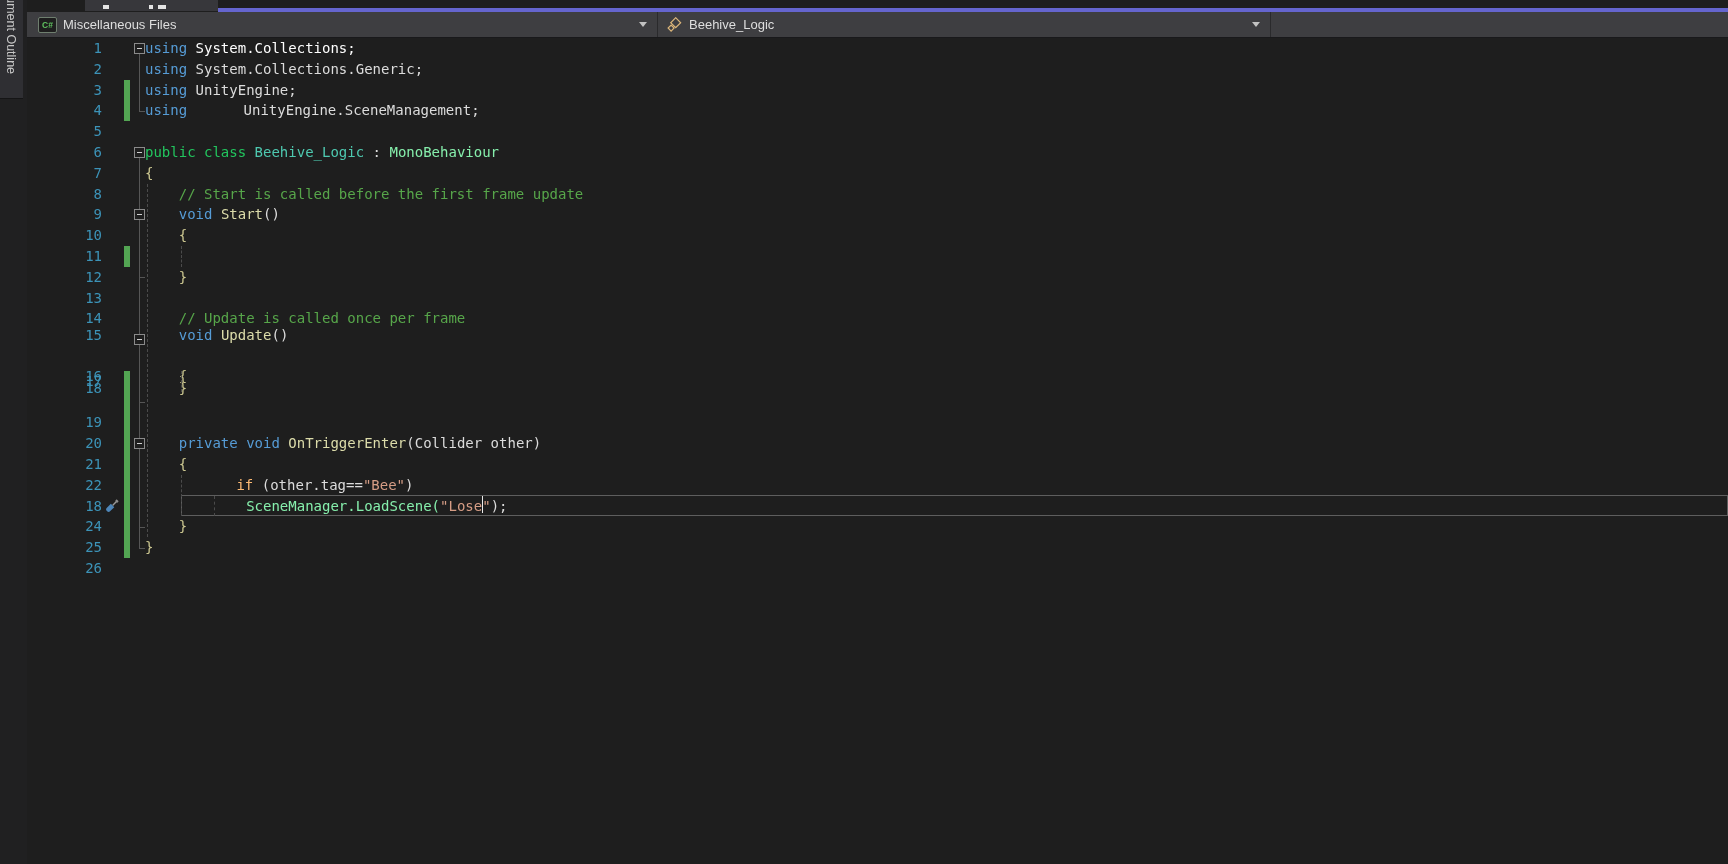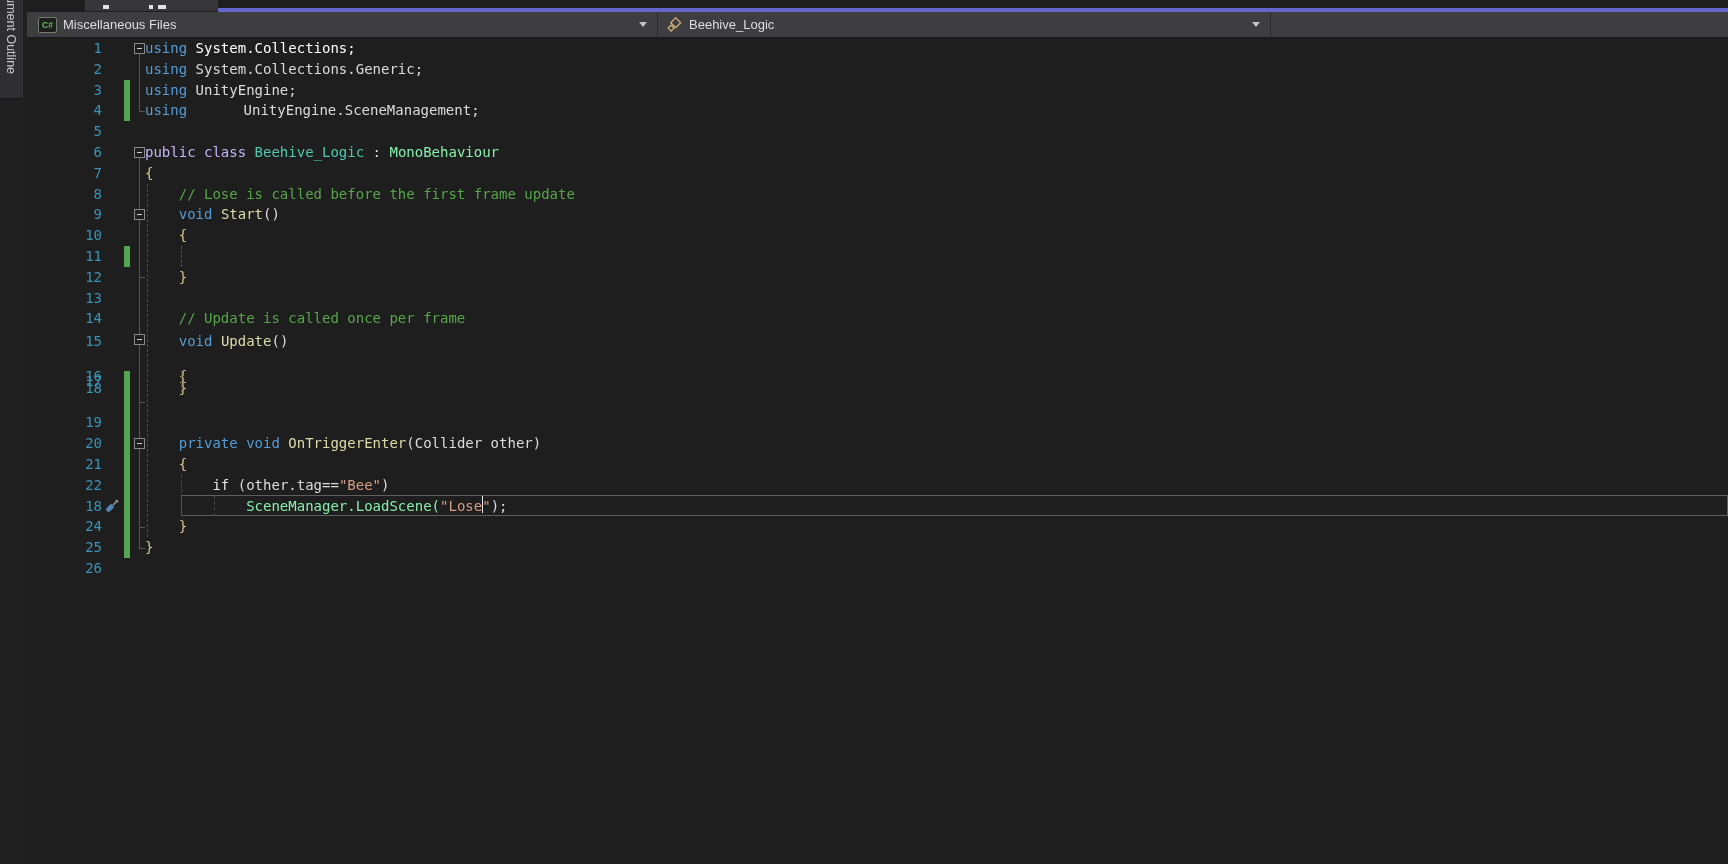--- a/index.html
+++ b/index.html
@@ -100,29 +100,29 @@
       <div class="code-line" style="top: 62.4px;">
         <span class="ln-num">4</span>
         <span class="code-text"><span style="color: rgb(86, 156, 214);">using </span><span style="color: rgb(220, 220, 220); padding-left: 48px;">UnityEngine.SceneManagement;</span></span>
       </div>
       <div class="code-line" style="top: 83.2px;">
         <span class="ln-num">5</span>
         <span class="code-text"></span>
       </div>
       <div class="code-line" style="top: 104px;">
         <span class="ln-num">6</span>
-        <span class="code-text"><span style="color: #c4b5fd;">public class </span><span style="color: rgb(78, 201, 176);">Beehive_Logic</span><span style="color: rgb(220, 220, 220);"> : </span><span style="color: #86efac;">MonoBehaviour</span></span>
+        <span class="code-text"><span style="color: #22c55e;">public class </span><span style="color: rgb(78, 201, 176);">Beehive_Logic</span><span style="color: rgb(220, 220, 220);"> : </span><span style="color: #86efac;">MonoBehaviour</span></span>
       </div>
       <div class="code-line" style="top: 124.8px;">
         <span class="ln-num">7</span>
         <span class="code-text"><span style="color: rgb(205, 200, 145);">{</span></span>
       </div>
       <div class="code-line" style="top: 145.6px;">
         <span class="ln-num">8</span>
-        <span class="code-text"><span style="color: rgb(87, 166, 74);">    // Lose is called before the first frame update</span></span>
+        <span class="code-text"><span style="color: rgb(87, 166, 74);">    // Start is called before the first frame update</span></span>
       </div>
       <div class="code-line" style="top: 166.4px;">
         <span class="ln-num">9</span>
         <span class="code-text"><span style="color: rgb(220, 220, 220);">    </span><span style="color: rgb(86, 156, 214);">void </span><span style="color: rgb(220, 220, 170);">Start</span><span style="color: rgb(220, 220, 220);">()</span></span>
       </div>
       <div class="code-line" style="top: 187.2px;">
         <span class="ln-num">10</span>
         <span class="code-text"><span style="color: rgb(205, 200, 145);">    {</span></span>
       </div>
       <div class="code-line" style="top: 208px;">
@@ -134,21 +134,21 @@
         <span class="code-text"><span style="color: rgb(205, 200, 145);">    }</span></span>
       </div>
       <div class="code-line" style="top: 249.6px;">
         <span class="ln-num">13</span>
         <span class="code-text"></span>
       </div>
       <div class="code-line" style="top: 270.4px;">
         <span class="ln-num">14</span>
         <span class="code-text"><span style="color: rgb(87, 166, 74);">    // Update is called once per frame</span></span>
       </div>
-      <div class="code-line" style="top: 293px;">
+      <div class="code-line" style="top: 287px;">
         <span class="ln-num">15</span>
         <span class="code-text"><span style="color: rgb(220, 220, 220);">    </span><span style="color: rgb(86, 156, 214);">void </span><span style="color: rgb(220, 220, 170);">Update</span><span style="color: rgb(220, 220, 220);">()</span></span>
       </div>
       <div class="code-line" style="top: 328px;">
         <span class="ln-num">16</span>
         <span class="code-text"><span style="color: rgb(205, 200, 145);">    {</span></span>
       </div>
       <div class="code-line" style="top: 332.8px;">
         <span class="ln-num">17</span>
         <span class="code-text"></span>
@@ -164,21 +164,21 @@
       <div class="code-line" style="top: 395.2px;">
         <span class="ln-num">20</span>
         <span class="code-text"><span style="color: rgb(220, 220, 220);">    </span><span style="color: rgb(86, 156, 214);">private void </span><span style="color: rgb(220, 220, 170);">OnTriggerEnter</span><span style="color: rgb(220, 220, 220);">(Collider other)</span></span>
       </div>
       <div class="code-line" style="top: 416px;">
         <span class="ln-num">21</span>
         <span class="code-text"><span style="color: rgb(205, 200, 145);">    {</span></span>
       </div>
       <div class="code-line" style="top: 436.8px;">
         <span class="ln-num">22</span>
-        <span class="code-text"><span style="color: rgb(220, 220, 220);">        </span><span style="color: #e5e5e5;">if </span><span style="color: rgb(220, 220, 220); margin-top: 8px;">(other.tag==</span><span style="color: rgb(214, 157, 133);">"Bee"</span><span style="color: rgb(220, 220, 220);">)</span></span>
+        <span class="code-text"><span style="color: rgb(220, 220, 220);">        </span><span style="color: #fdba74; margin-left: 24px;">if </span><span style="color: rgb(220, 220, 220); margin-top: 8px;">(other.tag==</span><span style="color: rgb(214, 157, 133);">"Bee"</span><span style="color: rgb(220, 220, 220);">)</span></span>
       </div>
       <div class="code-line" style="top: 457.6px;">
         <span class="ln-num">18</span>
         <span class="code-text"><span style="color: rgb(220, 220, 220);">            </span><span style="color: #86efac;">SceneManager.LoadScene(</span><span style="color: rgb(214, 157, 133);">"Lose</span><span class="caret-anchor"><em></em></span><span style="color: rgb(214, 157, 133);">"</span><span style="color: rgb(220, 220, 220);">);</span></span>
       </div>
       <div class="code-line" style="top: 478.4px;">
         <span class="ln-num">24</span>
         <span class="code-text"><span style="color: rgb(205, 200, 145);">    }</span></span>
       </div>
       <div class="code-line" style="top: 499.2px;">

